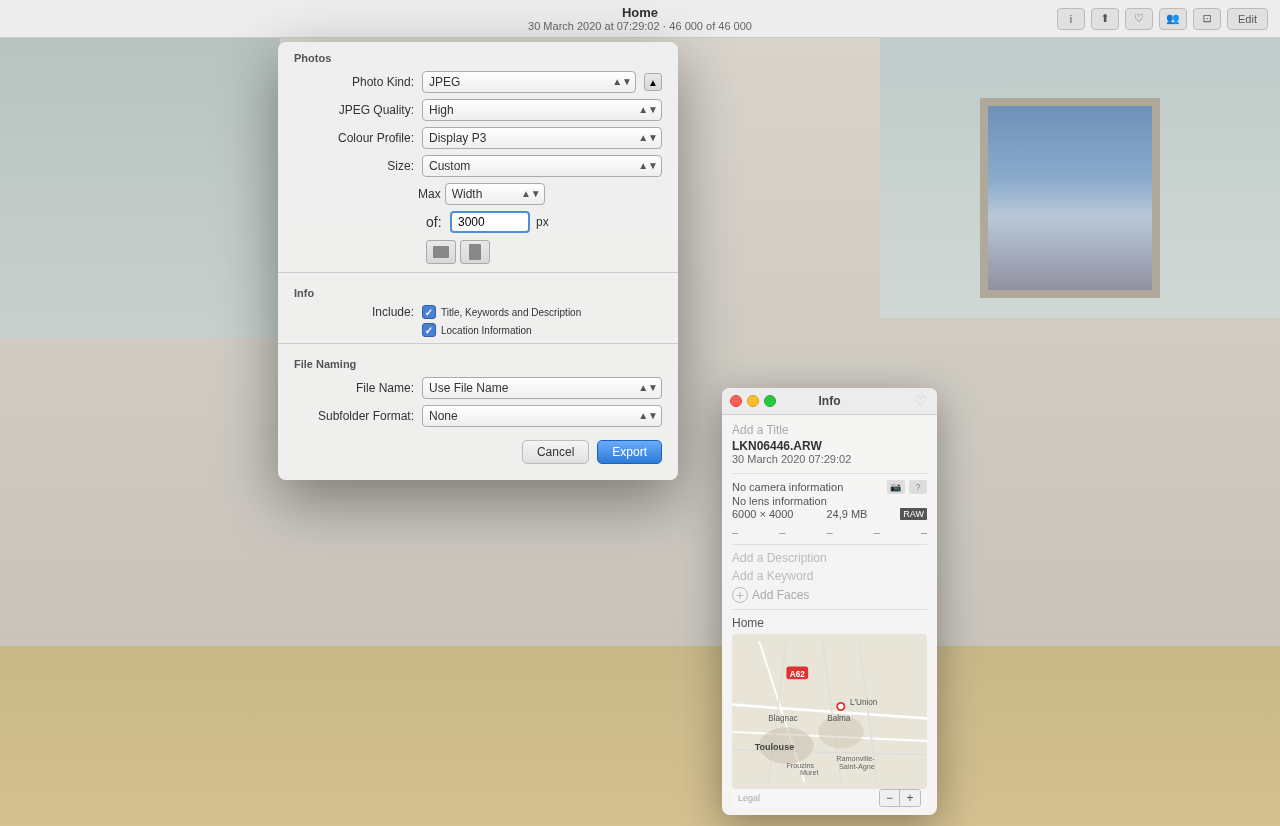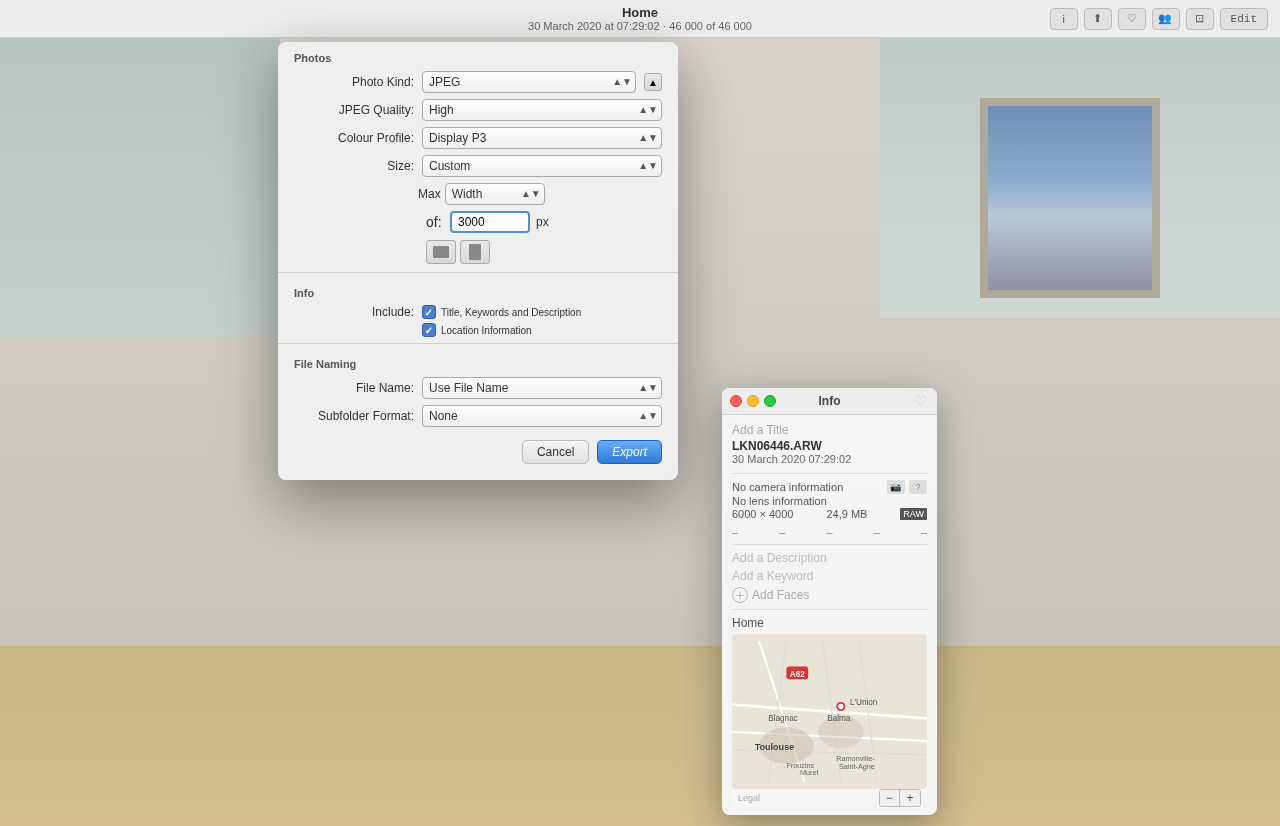--- a/index.html
+++ b/index.html
@@ -56,21 +56,20 @@
       display: flex;
       align-items: center;
       justify-content: center;
       font-size: 11px;
       color: #555;
       cursor: pointer;
     }
     .titlebar-edit {
       padding: 0 10px;
       width: auto;
-      font-family: Liberation Mono, monospace;
     }
 
     
     .kitchen-bg {
       position: absolute;
       top: 38px;
       left: 0;
       right: 0;
       bottom: 0;
       background: #d8d0c4;
@@ -330,21 +329,20 @@
     .btn-export {
       height: 24px;
       padding: 0 14px;
       background: linear-gradient(180deg, #6aabf8, #2d7bd8);
       border: 1px solid #1a60c0;
       border-radius: 5px;
       font-size: 12px;
       color: white;
       cursor: pointer;
       font-weight: 500;
-      font-style: italic;
     }
 
     
     .info-panel {
       position: absolute;
       top: 388px;
       left: 722px;
       width: 215px;
       background: rgba(246,246,246,0.97);
       border-radius: 8px;

